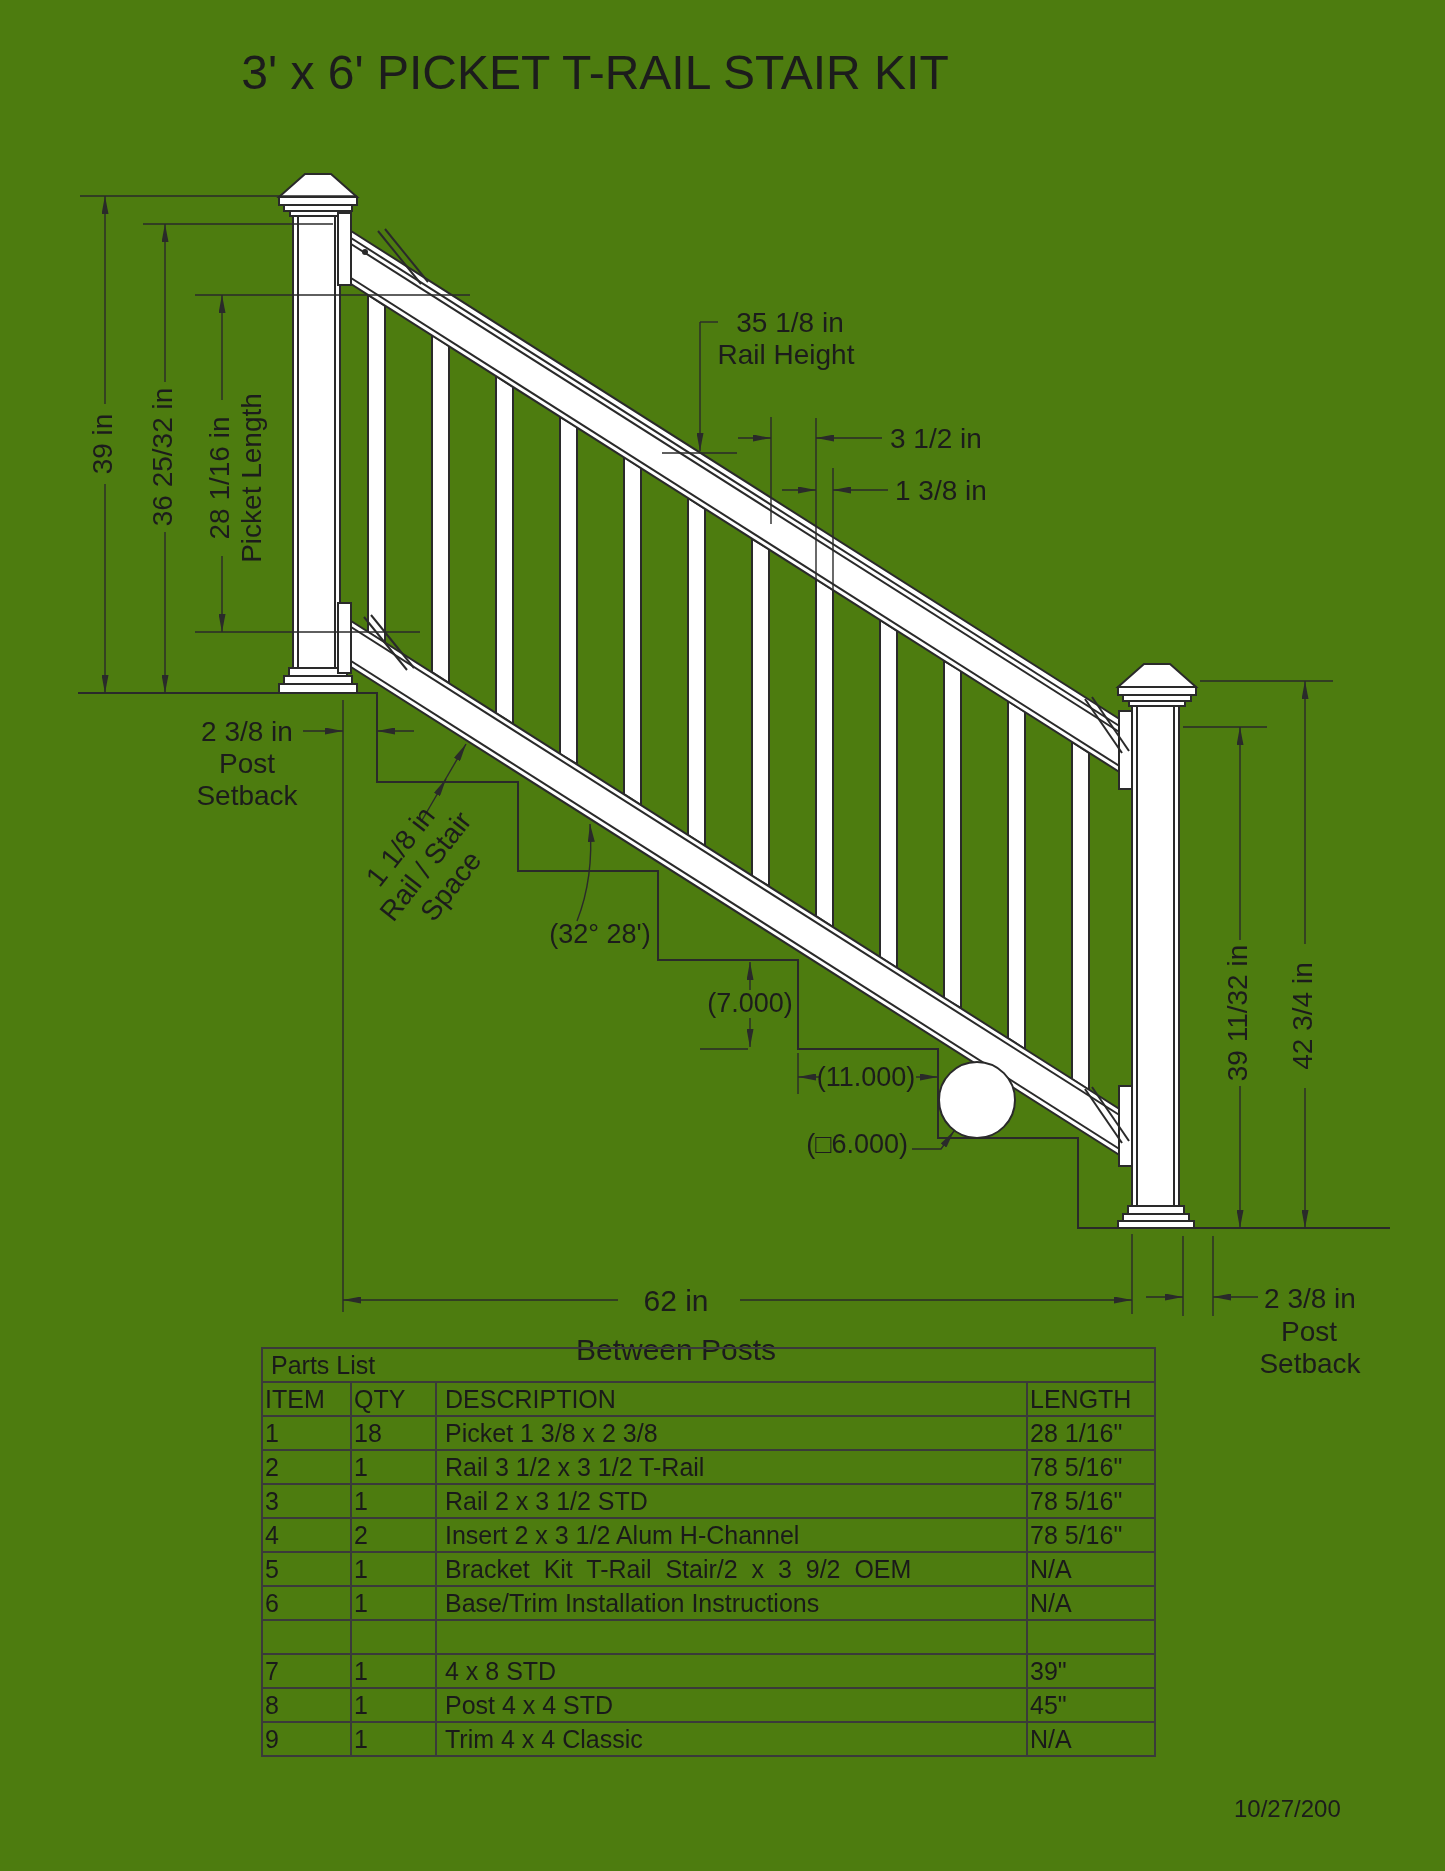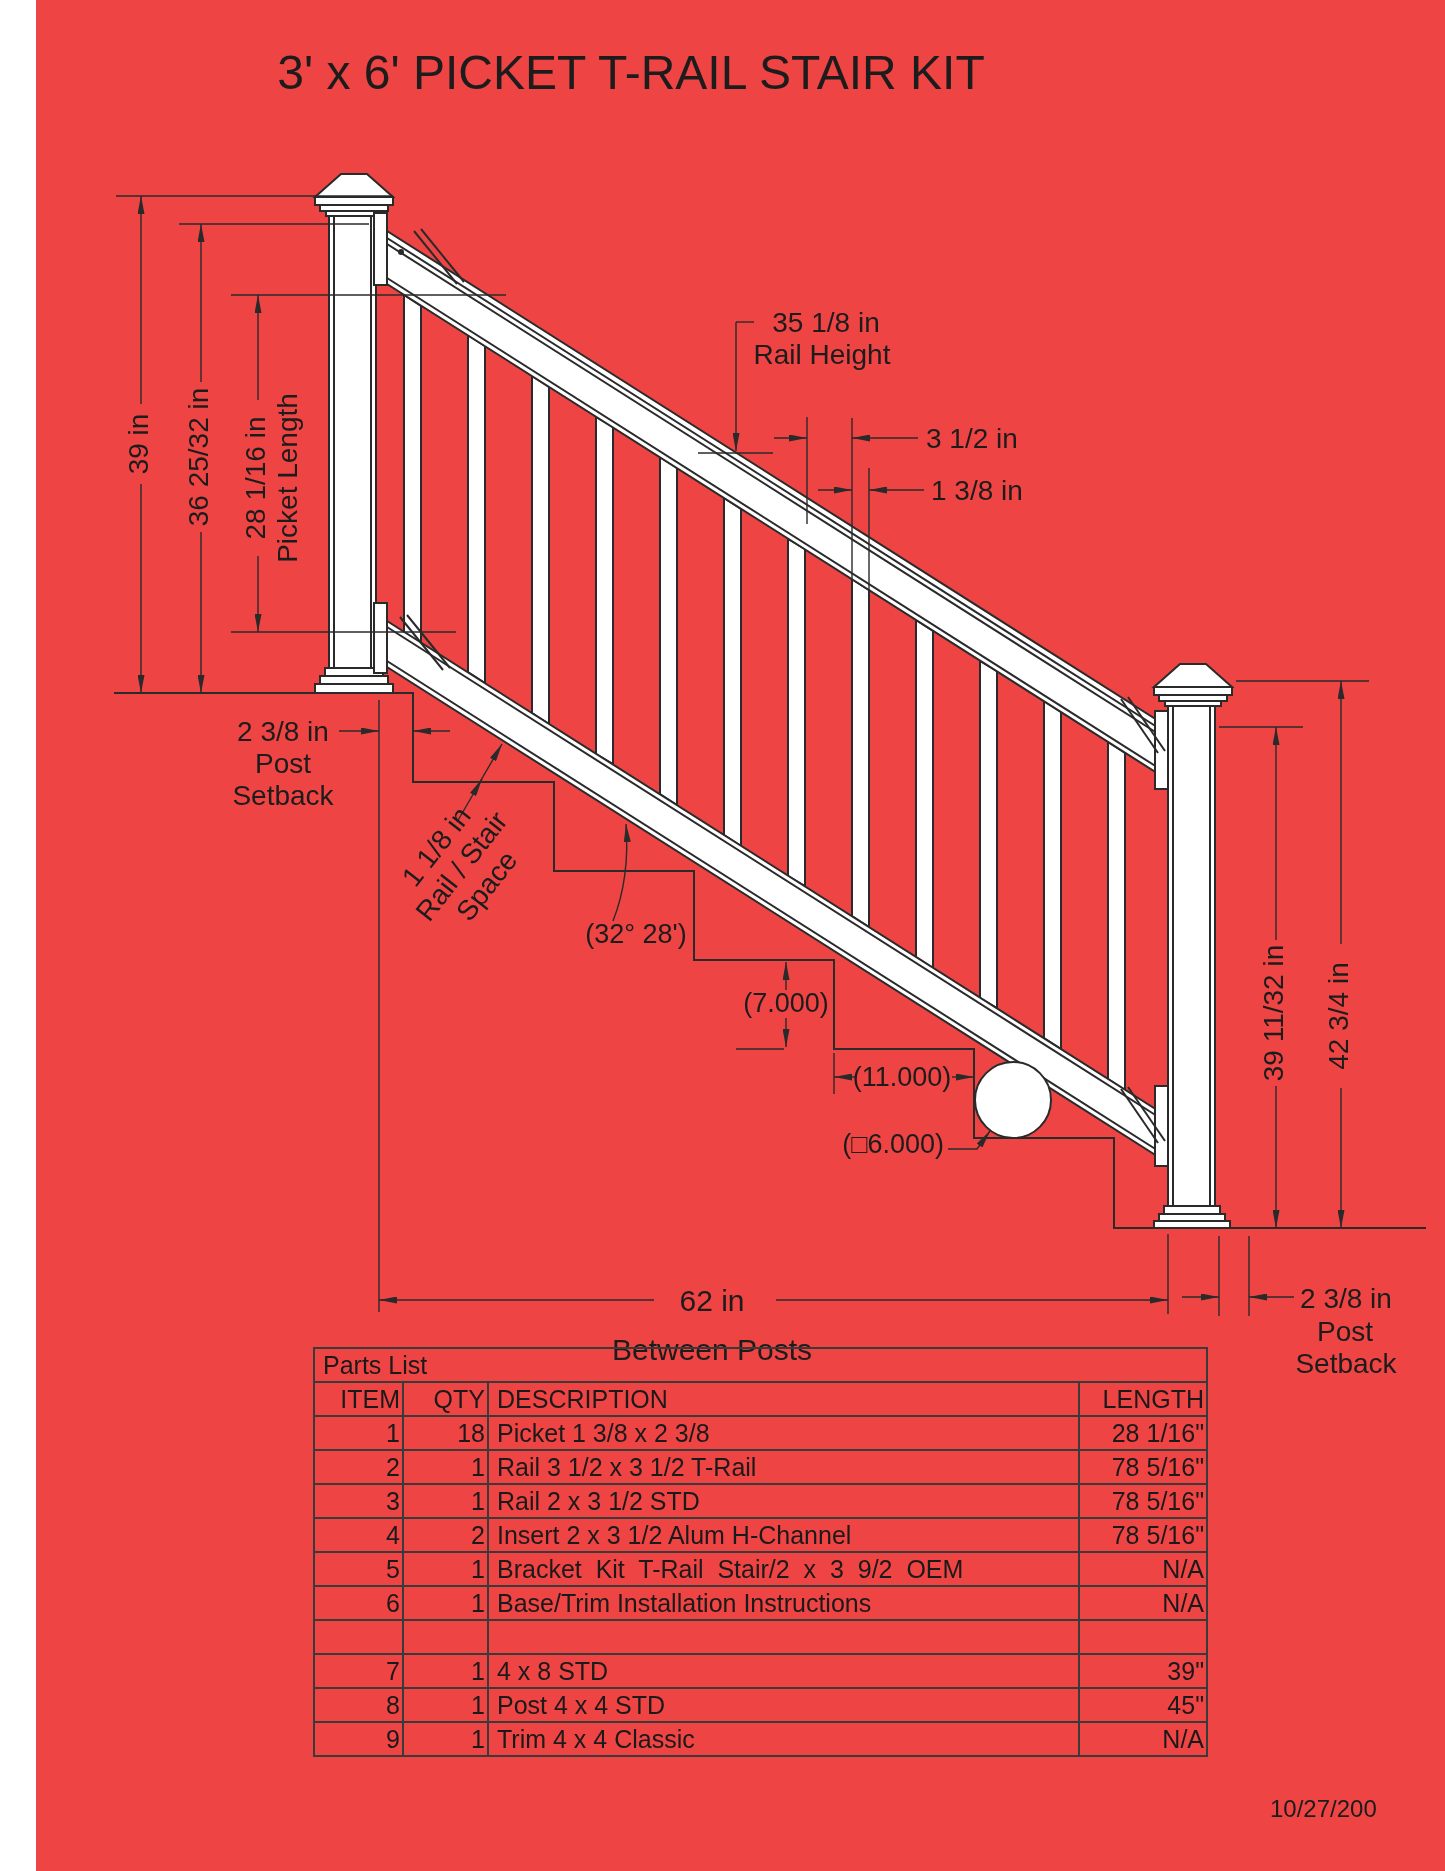--- a/index.html
+++ b/index.html
@@ -1,29 +1,29 @@
 <!DOCTYPE html>
 <html><head>
 <meta charset="utf-8">
 <style>
   html,body{margin:0;padding:0;background:#fff;}
   body{width:1445px;height:1871px;position:relative;font-family:"Liberation Sans","DejaVu Sans",sans-serif;color:#1a1a1a;}
-  .page{position:absolute;inset:0;overflow:hidden;background:#ef4444;margin-left:36px;}
+  .page{position:absolute;inset:0;overflow:hidden;background:#4d7c0f;}
   .title-block{position:absolute;left:0;top:44px;width:1190px;text-align:center;font-size:48px;line-height:58px;color:#1c1c1c;}
   svg.draw{position:absolute;left:0;top:0;}
   svg.draw .st{fill:none;stroke:#2a2a2a;stroke-width:2;}
   svg.draw .stf{fill:#ffffff;stroke:#2a2a2a;stroke-width:2;}
   svg.draw .dim{fill:none;stroke:#2a2a2a;stroke-width:1.4;}
   svg.draw text{fill:#1c1c1c;font-size:28px;font-family:"Liberation Sans","DejaVu Sans",sans-serif;}
   svg.draw text.sm{font-size:27px;}
   svg.draw text.lg{font-size:30px;}
-  .parts-wrap{position:absolute;left:277px;top:1347px;width:869px;}
+  .parts-wrap{position:absolute;left:261px;top:1347px;width:869px;}
   table.parts{border-collapse:collapse;width:893px;table-layout:fixed;font-size:25px;color:#1a1a1a;}
   table.parts td,table.parts th{border:2px solid #3a3a3a;height:32px;padding:0 8px;font-weight:normal;overflow:hidden;white-space:pre-wrap;line-height:1.05;}
-  table.parts .c{text-align:right;padding:0 2px;}
+  table.parts .c{text-align:left;padding:0 2px;}
   table.parts .l{text-align:left;}
   td.pl-title{padding-left:174px;}
   .date-block{position:absolute;left:1234px;top:1748px;font-size:24px;line-height:24.5px;white-space:pre;color:#1c1c1c;}
 </style>
 </head>
 <body>
 
 <div class="page">
 
   <div class="title-block">

